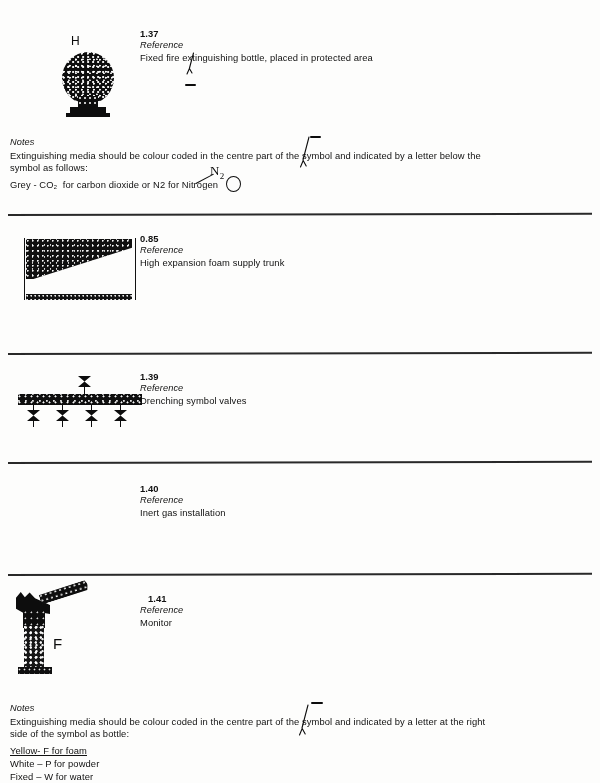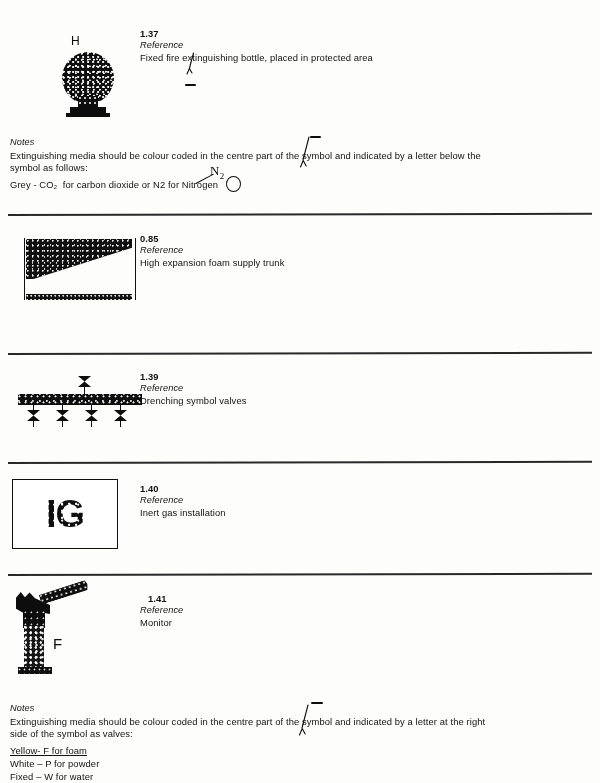--- a/index.html
+++ b/index.html
@@ -317,23 +317,20 @@
     <div class="bowtie" style="left:98px; top:38px;"></div>
     <div class="stem" style="left:104px; top:49px; height:6px;"></div>
   </div>
 
   <div class="txt item-num" style="left:140px; top:371px;">1.39</div>
   <div class="txt item-ref" style="left:140px; top:383px;">Reference</div>
   <div class="txt item-desc" style="left:140px; top:395px;">Drenching symbol valves</div>
 
   <div class="rule tilt" style="top:462px;"></div>
 
-  <div class="sym-ig" style="left:12px; top:479px; width:104px; height:68px;">
-    <div class="ig-text">IG</div>
-  </div>
 
   <div class="txt item-num" style="left:140px; top:483px;">1.40</div>
   <div class="txt item-ref" style="left:140px; top:495px;">Reference</div>
   <div class="txt item-desc" style="left:140px; top:507px;">Inert gas installation</div>
 
   <div class="rule tilt" style="top:574px;"></div>
 
   <div class="sym-monitor" style="left:12px; top:588px; width:100px; height:86px;">
     <div class="mon-head" style="left:4px; top:2px; width:34px; height:24px;"></div>
     <div class="mon-nozzle" style="left:28px; top:6px; width:50px; height:11px; transform: rotate(-17deg);"></div>
@@ -343,21 +340,21 @@
     <div class="mon-base" style="left:6px; top:79px; width:34px; height:7px;"></div>
   </div>
   <div class="sym-letter" style="left:53px; top:635px; font-size:15px;">F</div>
 
   <div class="txt item-num" style="left:148px; top:593px;">1.41</div>
   <div class="txt item-ref" style="left:140px; top:605px;">Reference</div>
   <div class="txt item-desc" style="left:140px; top:617px;">Monitor</div>
 
   <div class="txt notes-head" style="left:10px; top:703px;">Notes</div>
   <div class="txt notes-line" style="left:10px; top:716px;">Extinguishing media should be colour coded in the centre part of the symbol and indicated by a letter at the right</div>
-  <div class="txt notes-line" style="left:10px; top:728px;">side of the symbol as valves:</div>
+  <div class="txt notes-line" style="left:10px; top:728px;">side of the symbol as bottle:</div>
   <div class="txt notes-line" style="left:10px; top:745px;text-decoration:underline;">Yellow- F for foam</div>
   <div class="txt notes-line" style="left:10px; top:758px;">White – P for powder</div>
   <div class="txt notes-line" style="left:10px; top:771px;">Fixed – W for water</div>
 
   <svg class="caret" style="left:296px; top:704px;" width="16" height="34" viewBox="0 0 16 34">
     <path d="M12 1 L6 24 M3.5 31 L6.2 24.5 L9.2 30" stroke="#111" stroke-width="1.1" fill="none" stroke-linecap="round"></path>
   </svg>
   <div class="hw-dash" style="left:311px; top:702px; width:12px;"></div>
 
 </div>

